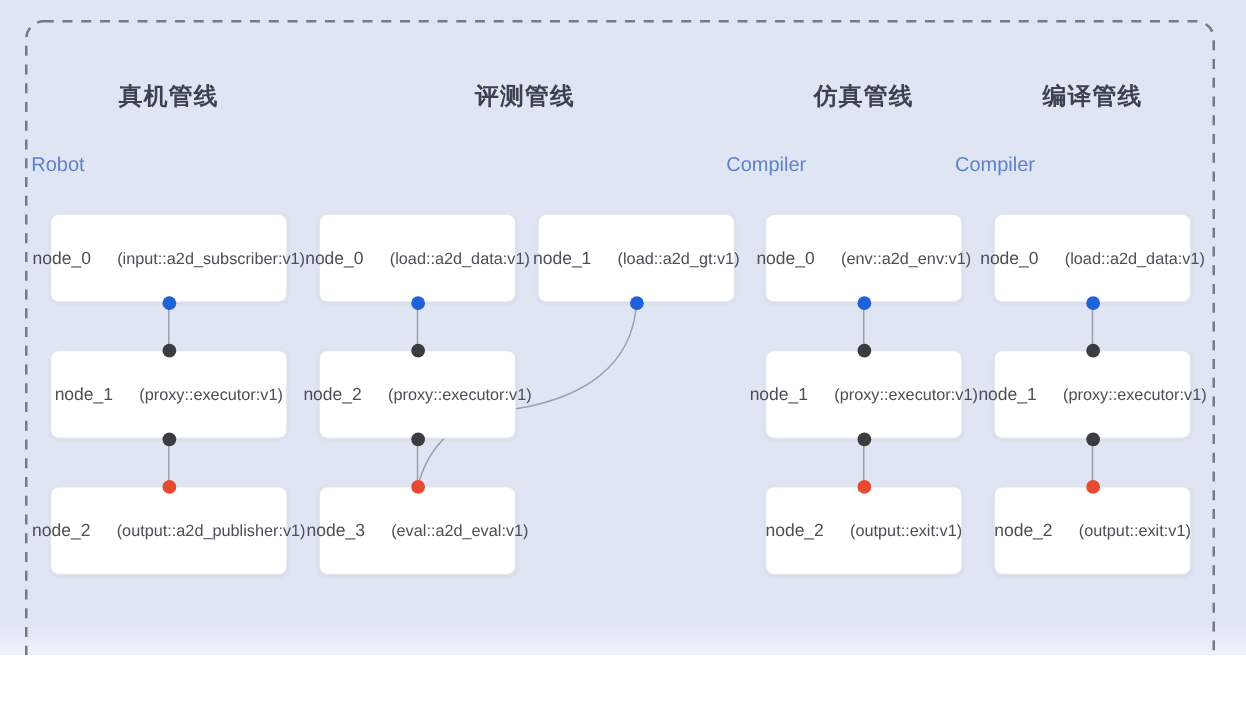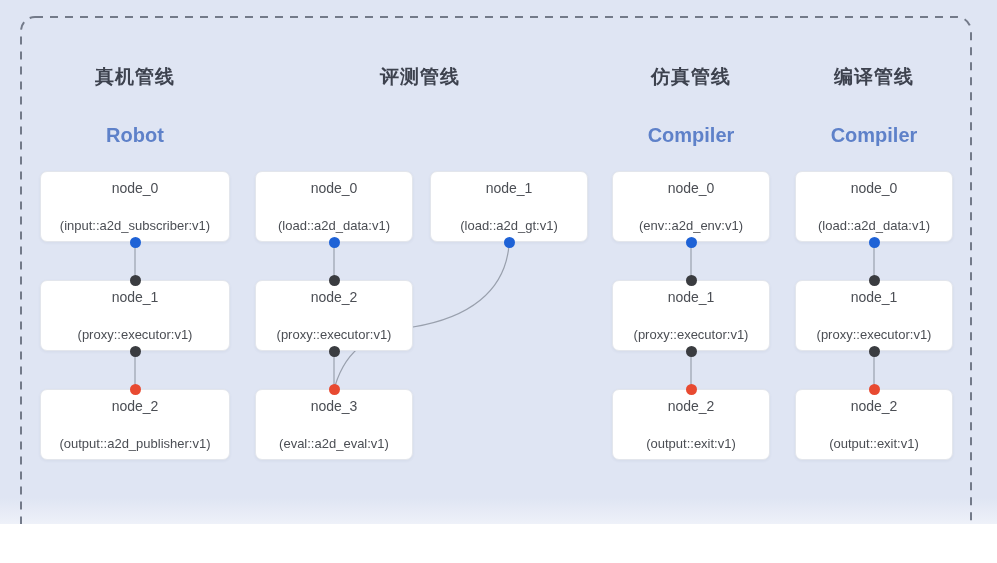--- a/index.html
+++ b/index.html
@@ -34,30 +34,30 @@
   }
   .edge{
     fill:none;stroke:var(--edge);stroke-width:1.2;
   }
   .col-title{
     position:absolute;z-index:2;width:220px;text-align:center;
     font-size:19px;font-weight:700;color:var(--title-text);
     letter-spacing:1px;
   }
   .col-subtitle{
-    position:absolute;z-index:2;width:220px;text-align:center;
-    font-size:20px;font-weight:700;color:var(--subtitle-text);
+    position:absolute;z-index:2;width:220px;text-align:left;
+    font-size:16px;font-weight:400;color:var(--subtitle-text);
   }
   .node-box{
     position:absolute;z-index:2;height:71px;
     background:var(--box-bg);
     border:1px solid var(--box-border);
     border-radius:7px;
     box-shadow:0 1px 3px rgba(70,85,120,0.07);
-    display:flex;flex-direction:column;align-items:center;justify-content:center;
+    display:flex;flex-direction:row;align-items:center;justify-content:center;
     gap:21px;
   }
   .node-name{
     font-size:14px;color:var(--node-text);line-height:17px;
   }
   .node-impl{
     font-size:13px;color:var(--node-text);line-height:16px;
   }
   .port{
     position:absolute;z-index:3;width:11px;height:11px;border-radius:50%;

